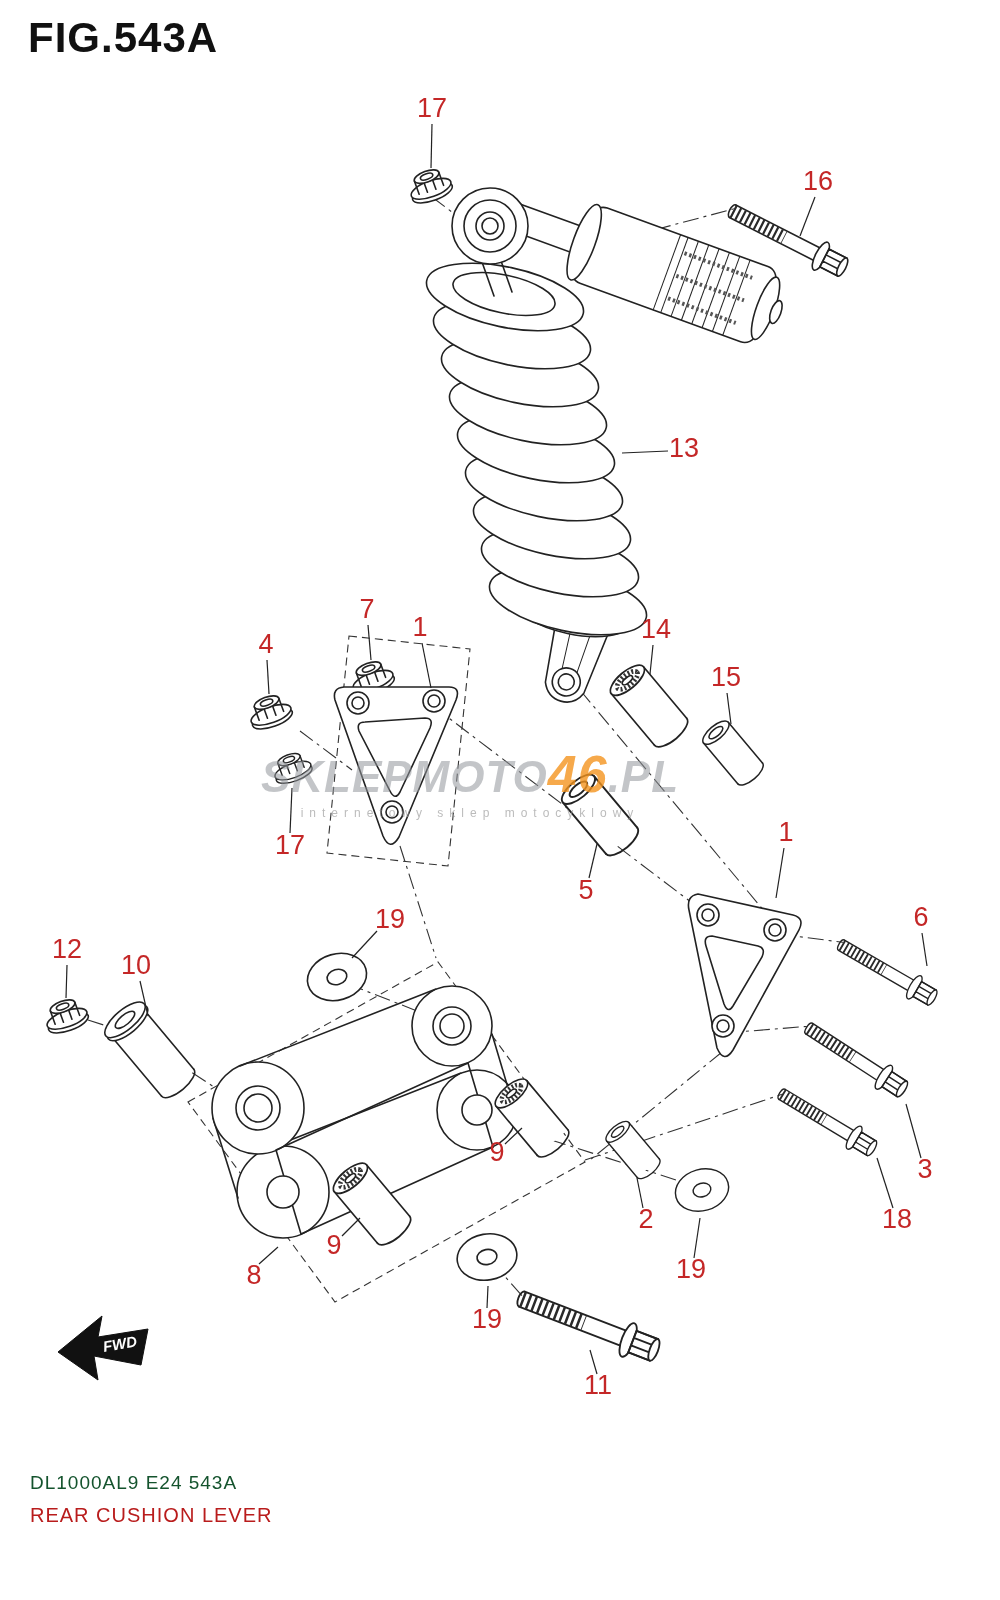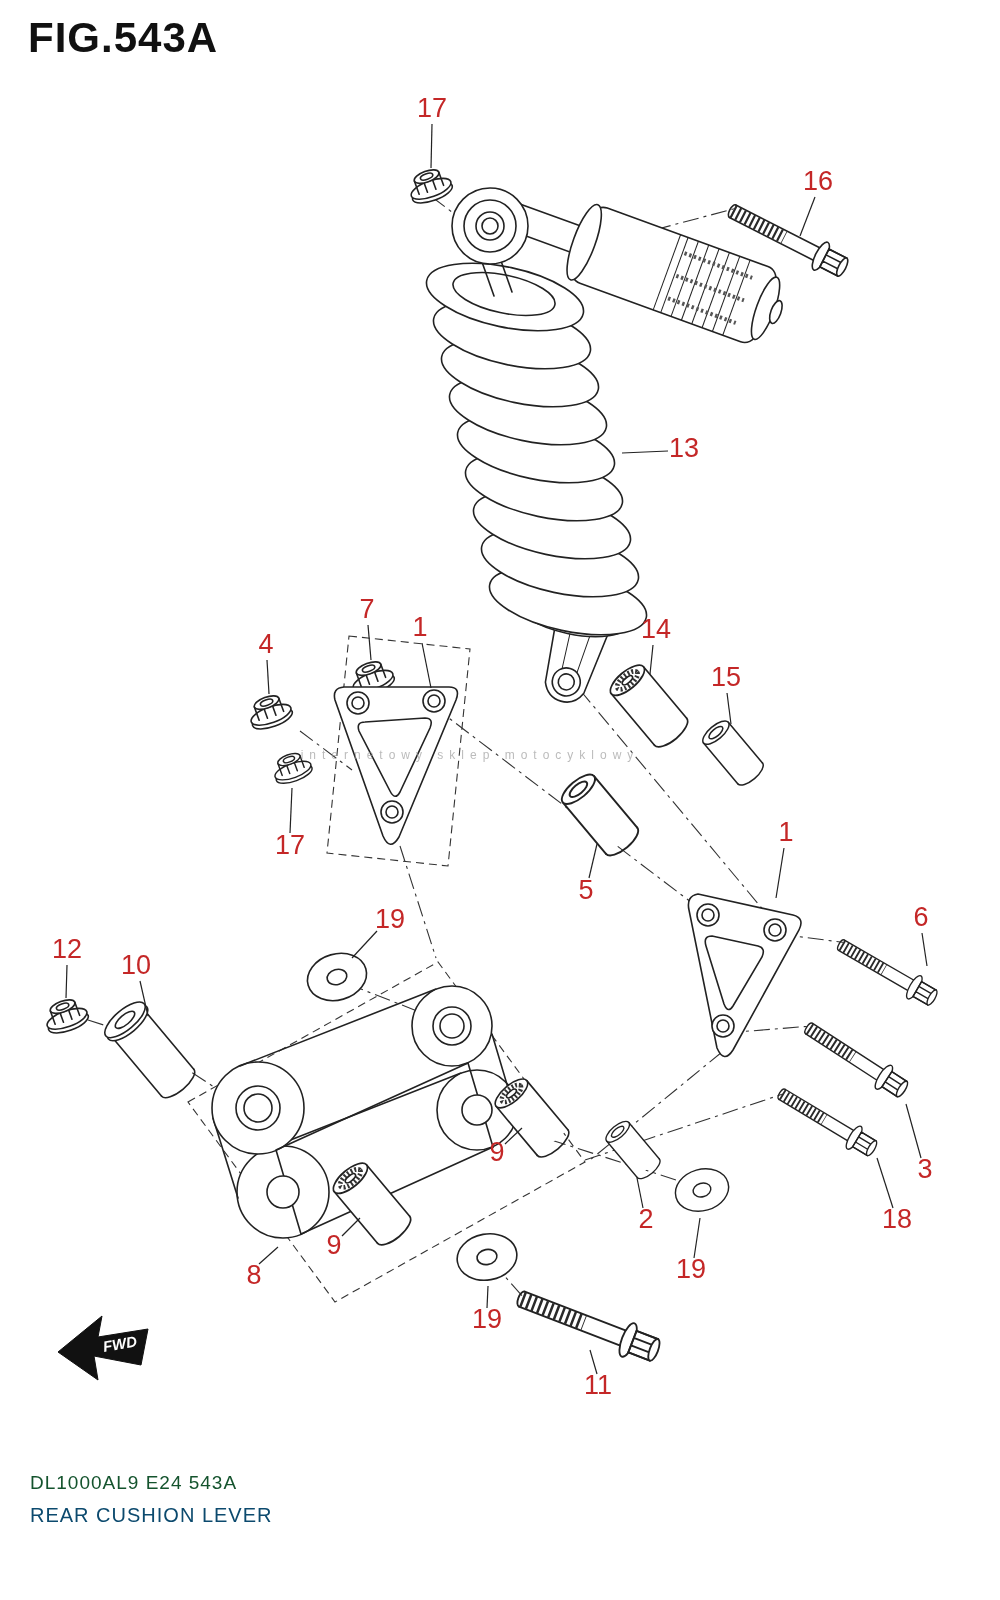--- a/index.html
+++ b/index.html
@@ -17,24 +17,24 @@
   .knurl{stroke:#333;stroke-width:4.5;stroke-dasharray:1.8 2;fill:#fff;}
   .rib{stroke:#555;stroke-width:4;stroke-dasharray:2.4 2.6;fill:none;}
   .callout{fill:var(--callout,#c42727);font-family:"Liberation Sans",sans-serif;
            font-size:27px;text-anchor:middle;dominant-baseline:middle;}
   .leader{stroke:#222;stroke-width:1.2;}
   .watermark{position:absolute;left:190px;top:748px;width:560px;text-align:center;
              pointer-events:none;}
   .wm-main{font-size:44px;font-weight:bold;font-style:italic;color:rgba(145,150,155,0.55);
            letter-spacing:1px;line-height:1;}
   .wm-accent{color:rgba(244,148,30,0.8);font-size:52px;}
-  .wm-sub{font-size:12px;letter-spacing:6px;color:rgba(150,150,150,0.65);}
+  .wm-sub{margin-top:6px;font-size:12px;letter-spacing:6px;color:rgba(150,150,150,0.65);}
   .footer{position:absolute;left:30px;top:1472px;}
   .footer-code{font-size:19px;color:#14532d;letter-spacing:1px;}
-  .footer-caption{margin-top:10px;font-size:20px;color:#0c4a6e;letter-spacing:1px;}
+  .footer-caption{margin-top:10px;font-size:20px;color:#b91c1c;letter-spacing:1px;}
   .fwd-text{fill:#fff;font-family:"Liberation Sans",sans-serif;font-weight:bold;
             font-style:italic;font-size:15px;}
 </style>
 </head>
 <body>
 
 <div id="page">
 
   <div class="fig-title">FIG.543A</div>
 
@@ -326,20 +326,21 @@
         <line x1="259" y1="1264" x2="278" y2="1247" class="leader"></line>
         <text x="254" y="1277" class="callout">8</text>
         <line x1="487" y1="1308" x2="488" y2="1286" class="leader"></line>
         <text x="487" y="1321" class="callout">19</text>
         <line x1="597" y1="1374" x2="590" y2="1350" class="leader"></line>
         <text x="598" y="1387" class="callout">11</text>
       </g>
   </svg>
 
   <div class="watermark">
+    <div class="wm-main"><span>SKLEPMOTO</span><span class="wm-accent">46</span><span>.PL</span></div>
     <div class="wm-sub">internetowy sklep motocyklowy</div>
   </div>
 
   <div class="footer">
     <div class="footer-code">DL1000AL9  E24  543A</div>
     <div class="footer-caption">REAR CUSHION LEVER</div>
   </div>
 
 </div>
 

